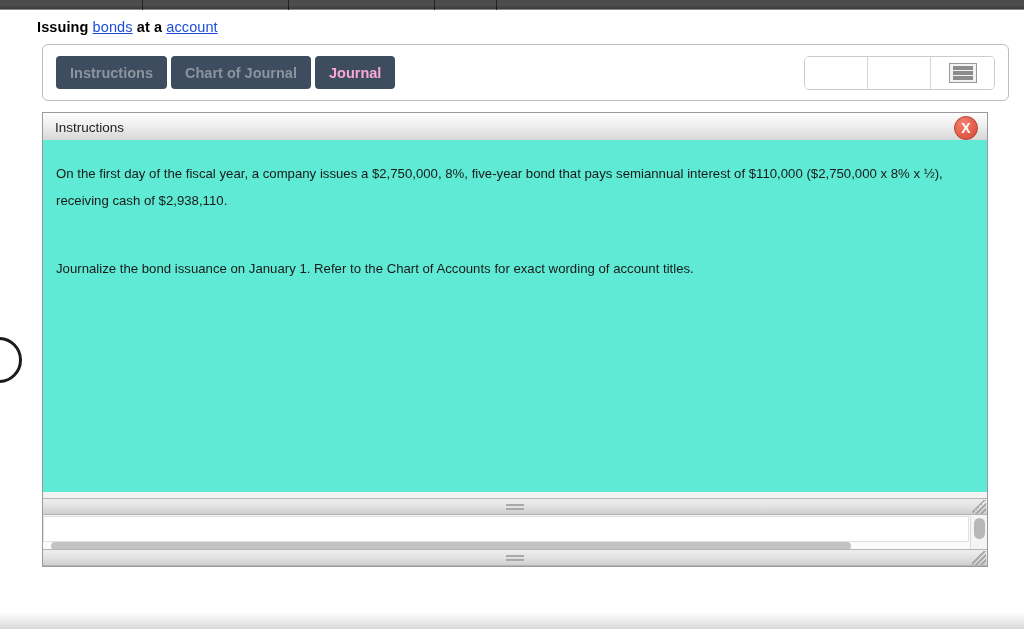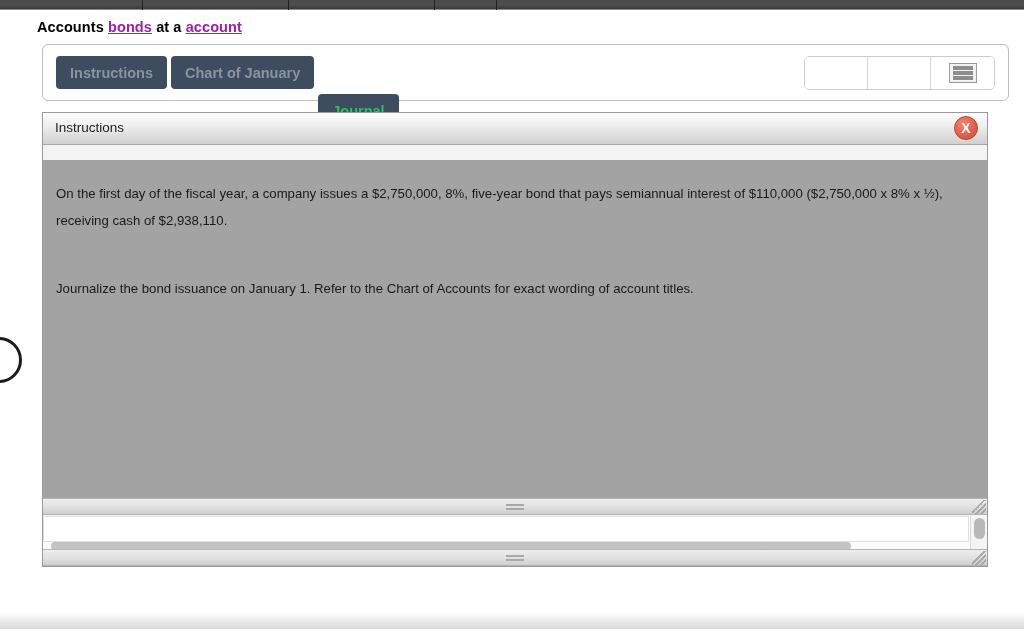--- a/index.html
+++ b/index.html
@@ -34,23 +34,23 @@
     position: absolute;
     top: 19px;
     left: 37px;
     font-size: 14.5px;
     font-weight: bold;
     color: #000000;
     letter-spacing: 0.1px;
     white-space: nowrap;
   }
   .page-title a {
-    color: #a21caf;
+    color: #1d4ed8;
     text-decoration: underline;
-    font-weight: bold;
+    font-weight: normal;
     text-align: center;
   }
 
   
   .tabbar {
     position: absolute;
     top: 44px;
     left: 42px;
     width: 967px;
     height: 57px;
@@ -72,21 +72,21 @@
     align-items: center;
     justify-content: center;
     background: #3e4c60;
     border-radius: 4px;
     font-size: 14.5px;
     font-weight: bold;
     color: #8b939e;
     cursor: pointer;
     white-space: nowrap;
   }
-  .tab.active { color: #22c55e; margin-top: 38px; }
+  .tab.active { color: #f9a8d4; }
 
   
   .cellgroup {
     position: absolute;
     top: 11px;
     right: 13px;
     display: flex;
     height: 34px;
     border: 1px solid #cccccc;
     border-radius: 5px;
@@ -154,24 +154,24 @@
     font-weight: bold;
     display: flex;
     align-items: center;
     justify-content: center;
     cursor: pointer;
     font-family: "Liberation Sans", sans-serif;
   }
 
   .win-body {
     position: absolute;
-    top: 47px; left: 0;
+    top: 27px; left: 0;
     width: 944px;
     height: 352px;
-    background: #a3a3a3;
+    background: #5eead4;
     padding: 20px 14px 0 13px;
   }
   .para {
     font-size: 13.2px;
     color: #1a1a1a;
     line-height: 27px;
     max-width: 920px;
   }
   .para.italic { margin-top: 41px; }
 
@@ -283,30 +283,30 @@
 <body>
 
 <div class="top-strip">
   <div class="divider" style="left:142px"></div>
   <div class="divider" style="left:288px"></div>
   <div class="divider" style="left:434px"></div>
   <div class="divider" style="left:496px"></div>
 </div>
 
 <div class="page-title">
-  <span>Accounts </span><a href="#">bonds</a><span> at a </span><a href="#">account</a>
+  <span>Issuing </span><a href="#">bonds</a><span> at a </span><a href="#">account</a>
 </div>
 
 <div class="tabbar">
   <div class="tabs">
     <div class="tab">
       <span>Instructions</span>
     </div>
     <div class="tab">
-      <span>Chart of January</span>
+      <span>Chart of Journal</span>
     </div>
     <div class="tab active">
       <span>Journal</span>
     </div>
   </div>
 
   <div class="cellgroup">
     <div class="cell"></div>
     <div class="cell"></div>
     <div class="cell">

